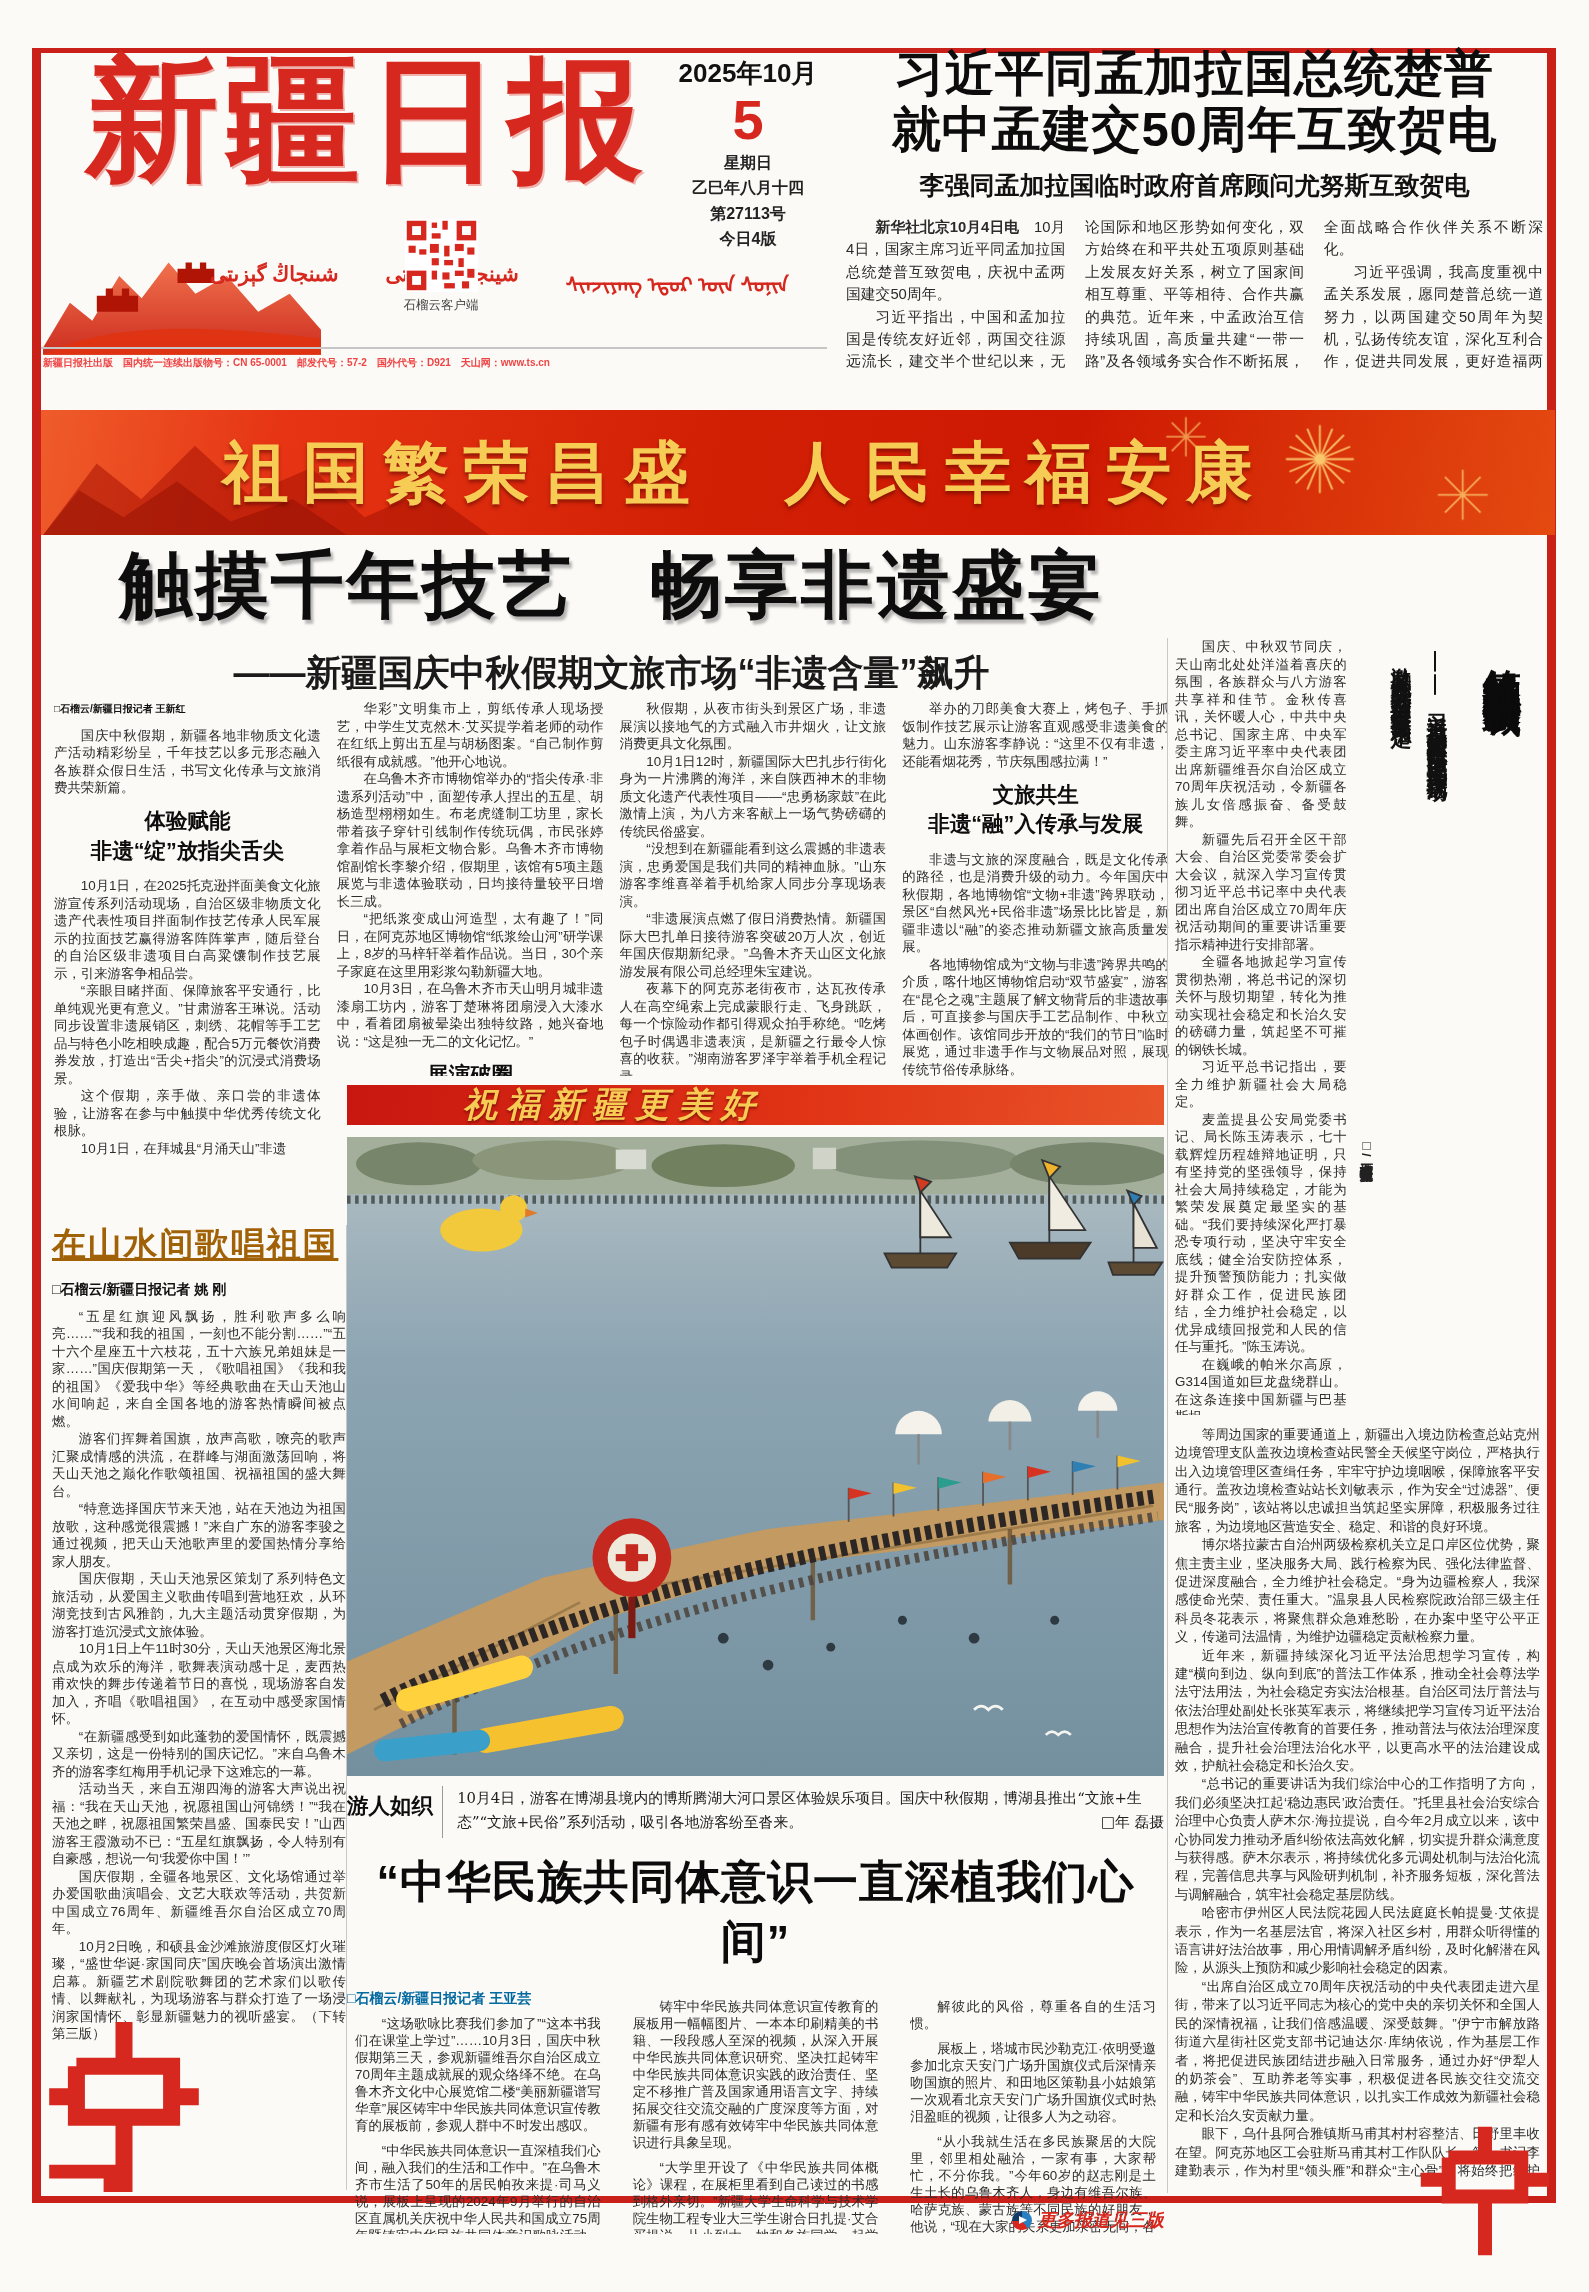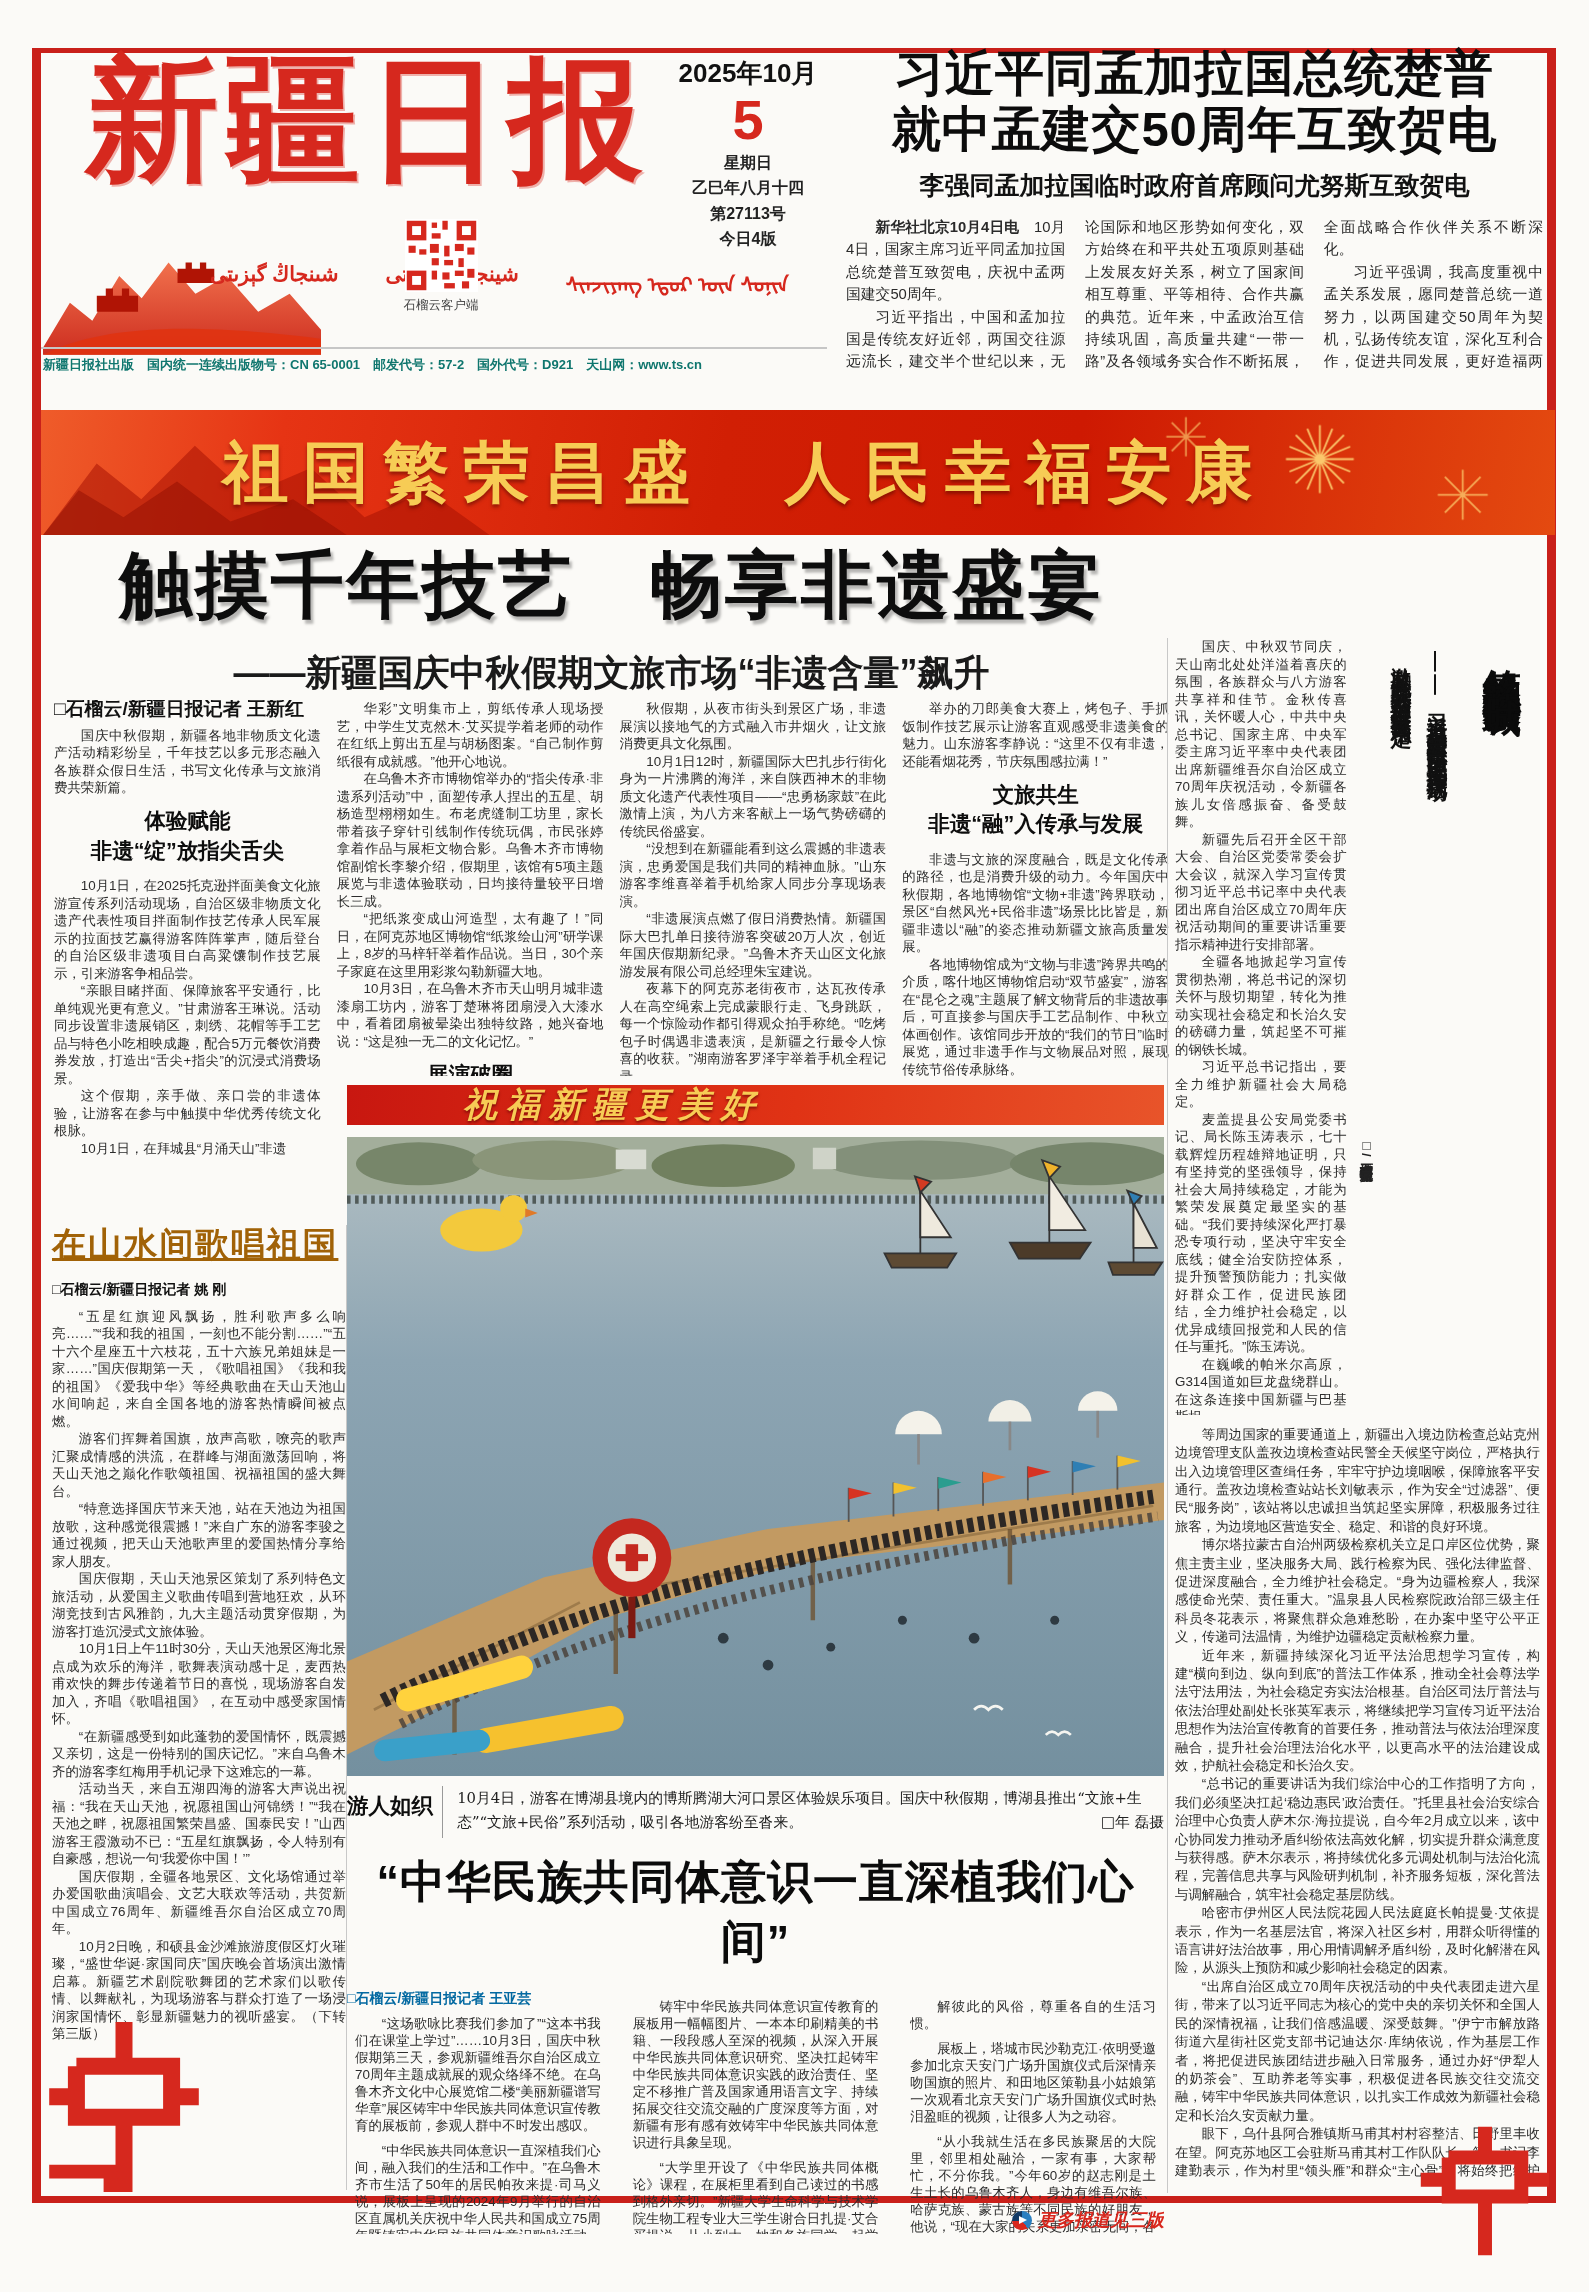--- a/index.html
+++ b/index.html
@@ -13,21 +13,21 @@
   .fr-right{left:1547px;top:48px;width:9px;height:2155px;}
   
   .mast-title{position:absolute;left:85px;top:52px;font-family:"DejaVu Serif",serif;
       font-size:134px;font-weight:900;color:#d6281e;letter-spacing:7.2px;line-height:1;
       text-shadow:1.8px 1.8px 0 rgba(214,40,30,.35);}
   .scripts{position:absolute;left:210px;top:262px;display:flex;gap:47px;color:#d6281e;
       font-size:20.6px;font-weight:700;}
   .qr{position:absolute;left:405px;top:219px;width:73px;height:73px;}
   .qr-cap{position:absolute;left:383px;top:297px;width:116px;text-align:center;font-size:12.5px;color:#444;}
   .mast-rule{position:absolute;left:41px;top:347px;width:786px;height:1.8px;background:#c6c6c6;}
-  .publine{position:absolute;left:43px;top:356px;width:788px;font-size:13px;font-weight:600;color:#0f766e;white-space:nowrap;}
+  .publine{position:absolute;left:43px;top:356px;width:788px;font-size:10px;font-weight:600;color:#ef4444;white-space:nowrap;}
   .wall-svg{position:absolute;left:43px;top:213px;}
   
   .dateblk{position:absolute;left:656px;top:56px;width:184px;text-align:center;}
   .dateblk .ym{font-size:26px;font-weight:800;color:#111;}
   .dateblk .day{font-size:56px;font-weight:800;color:#d6281e;line-height:57px;}
   .dateblk .sm{font-size:16px;color:#222;margin-top:4.5px;font-weight:600;}
   
   .topstory{position:absolute;left:846px;top:45px;width:697px;}
   .topstory h1{margin:0;font-size:49px;line-height:56px;font-weight:900;color:#0c0c0c;
       text-align:center;letter-spacing:0.9px;}
@@ -43,21 +43,21 @@
       text-align:center;font-size:66px;font-weight:900;letter-spacing:14.3px;color:#f7cc55;
       text-shadow:0 2.7px 3.6px rgba(90,10,0,.55);font-family:"DejaVu Serif",serif;}
   
   .feat-head{position:absolute;left:54px;top:537px;width:1115px;text-align:center;}
   .feat-head h2{margin:0;font-size:73px;font-weight:900;letter-spacing:2.7px;color:#0d0d0d;
       text-shadow:2.7px 3.6px 2.7px rgba(0,0,0,.28);}
   .feat-head h3{margin:12.5px 0 0;font-size:36px;font-weight:700;color:#1a1a1a;}
   .feat-body{position:absolute;left:54px;top:700px;width:1115px;display:flex;gap:16px;}
   .fcol{flex:1;font-size:13.4px;line-height:17.5px;text-align:justify;color:#2c2c2c;overflow:hidden;}
   .fcol p{margin:0;text-indent:2em;}
-  .fcol .byline{font-weight:800;font-size:19px;text-indent:0;margin-bottom:9px;color:#111;}
+  .fcol .byline{font-weight:800;font-size:10px;text-indent:0;margin-bottom:9px;color:#111;}
   .fcol .sech{text-align:center;font-weight:900;font-size:21.5px;line-height:29.6px;margin:10.7px 0;color:#0d0d0d;text-indent:0;}
   .h548{height:491px;}.h420{height:376px;}
   
   .ribbon{position:absolute;left:347px;top:1085px;width:817px;height:40px;
       background:linear-gradient(95deg,#c81710,#e03315 55%,#e8542a);display:flex;align-items:center;}
   .ribbon span{margin-left:116px;font-size:34px;font-weight:900;font-style:italic;
       letter-spacing:9px;color:#f7cc55;text-shadow:0 1.8px 2.7px rgba(80,0,0,.6);}
   .photo{position:absolute;left:347px;top:1137px;width:817px;height:639px;}
   .caption{position:absolute;left:347px;top:1786px;width:817px;display:flex;align-items:flex-start;}
   .cap-title{width:95px;font-size:21.5px;font-weight:900;color:#0d0d0d;padding-top:5.4px;}

